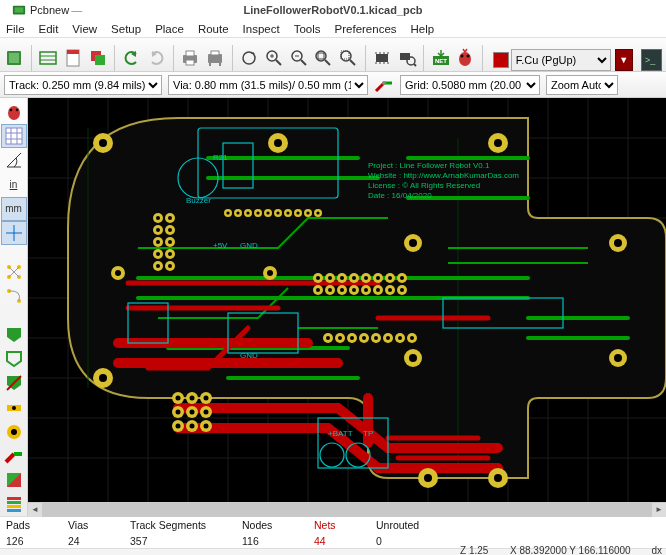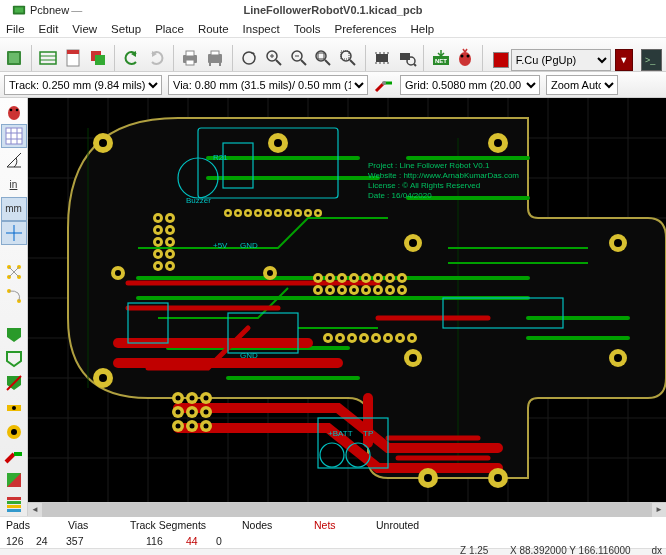--- a/index.html
+++ b/index.html
@@ -42,21 +42,21 @@
   .canvas { position:absolute; inset:0; }
   .hscroll { position:absolute; left:0; right:0; bottom:0; height:14px; background:#eee; border-top:1px solid #ccc; display:flex; align-items:center; }
   .hscroll .arrow { width:14px; height:14px; background:#ddd; display:flex;align-items:center;justify-content:center; font-size:8px; color:#555;}
   .hscroll .track { flex:1; height:14px; background:#f3f3f3; position:relative; }
   .hscroll .thumb { position:absolute; left:0; width:100%; height:100%; background:#c8c8c8; }
 
   
   .statsrow { height: 17px; background:#fff; display:flex; align-items:center; padding:0 6px; font-size:10.5px; color:#222; gap:32px; border-top:1px solid #ddd; }
   .statsrow .hdr { color:#111; }
   .statsrow .hdr.red { color:#c00000; }
-  .statsrow2 { height: 15px; background:#fff; display:flex; align-items:center; padding:0 6px; font-size:10.5px; color:#222; }
+  .statsrow2 { height: 15px; background:#fff; display:flex; align-items:center; padding:0 6px; font-size:10.5px; color:#222; gap:32px; }
   .statusbar { height: 23px; background:#f4f4f4; border-top:1px solid #ddd; position:relative; font-size:10px; color:#333; }
   .statusbar span { position:absolute; top:-4px; }
 </style>
 </head>
 <body>
 
 <div class="titlebar">
   <svg class="appicon" viewBox="0 0 16 16">
       <rect x="1" y="3" width="14" height="10" fill="#2a7a2a" rx="1"></rect>
       <rect x="3" y="5" width="10" height="6" fill="#49b049"></rect>

